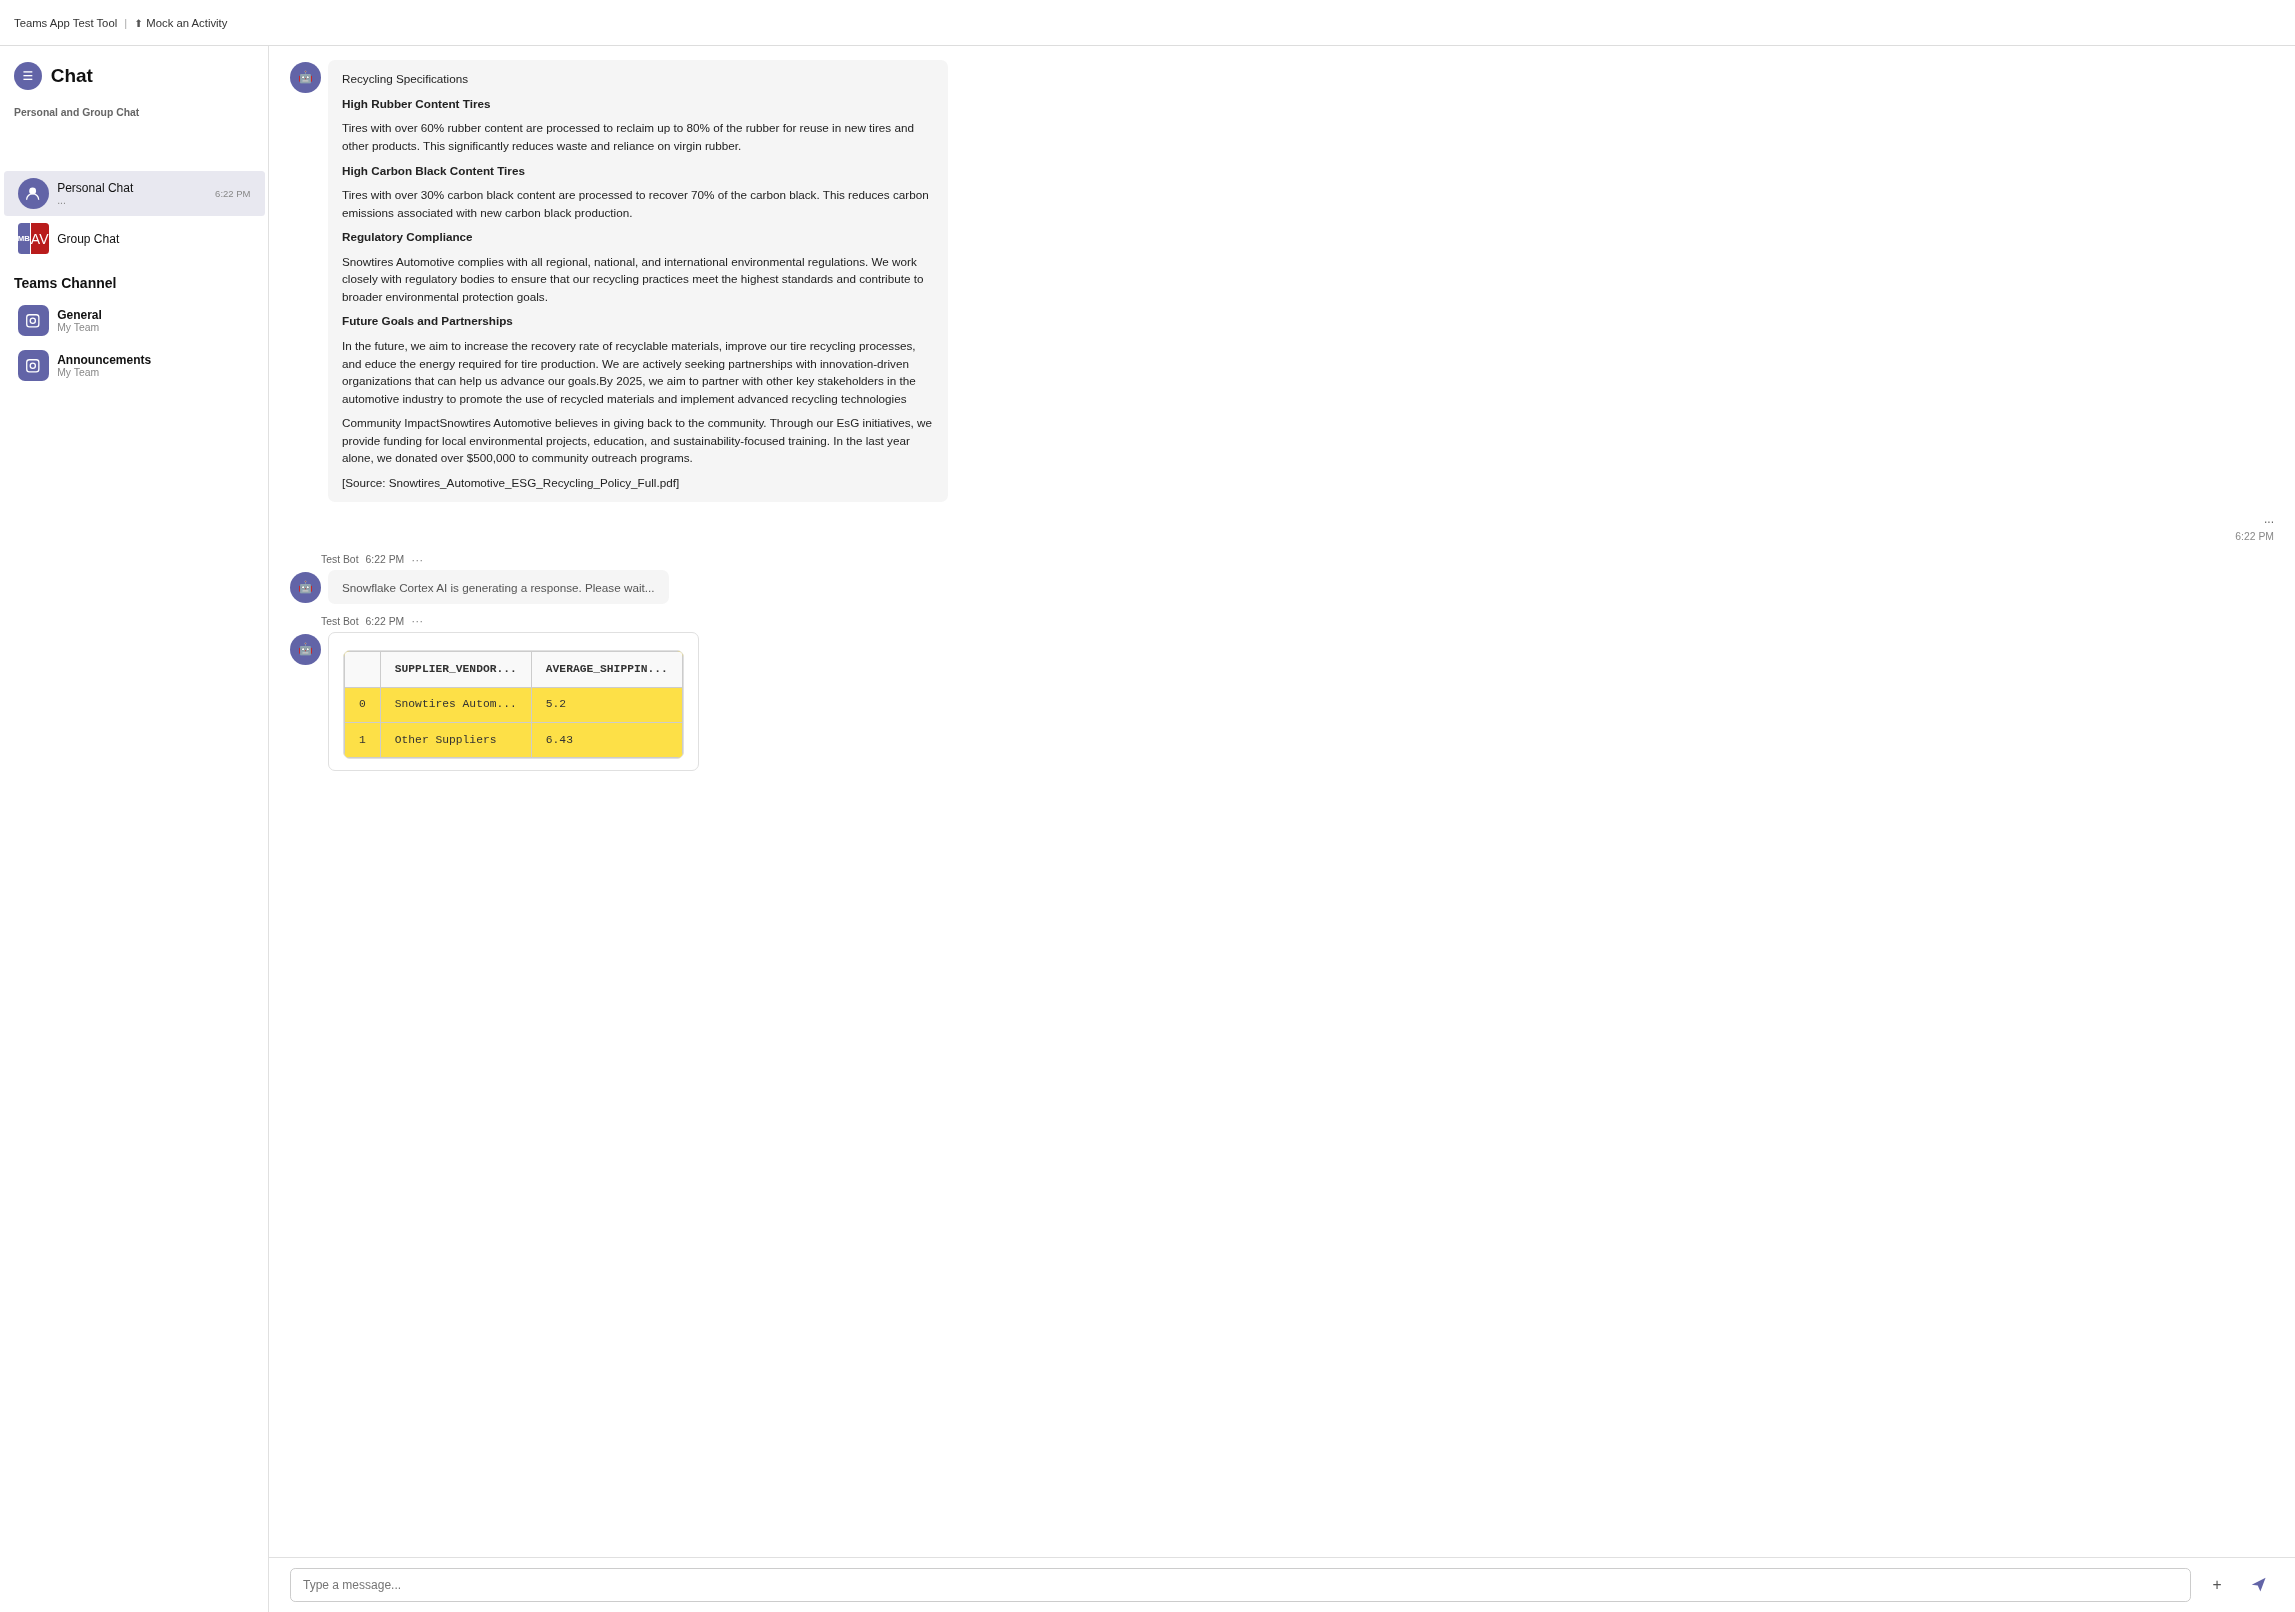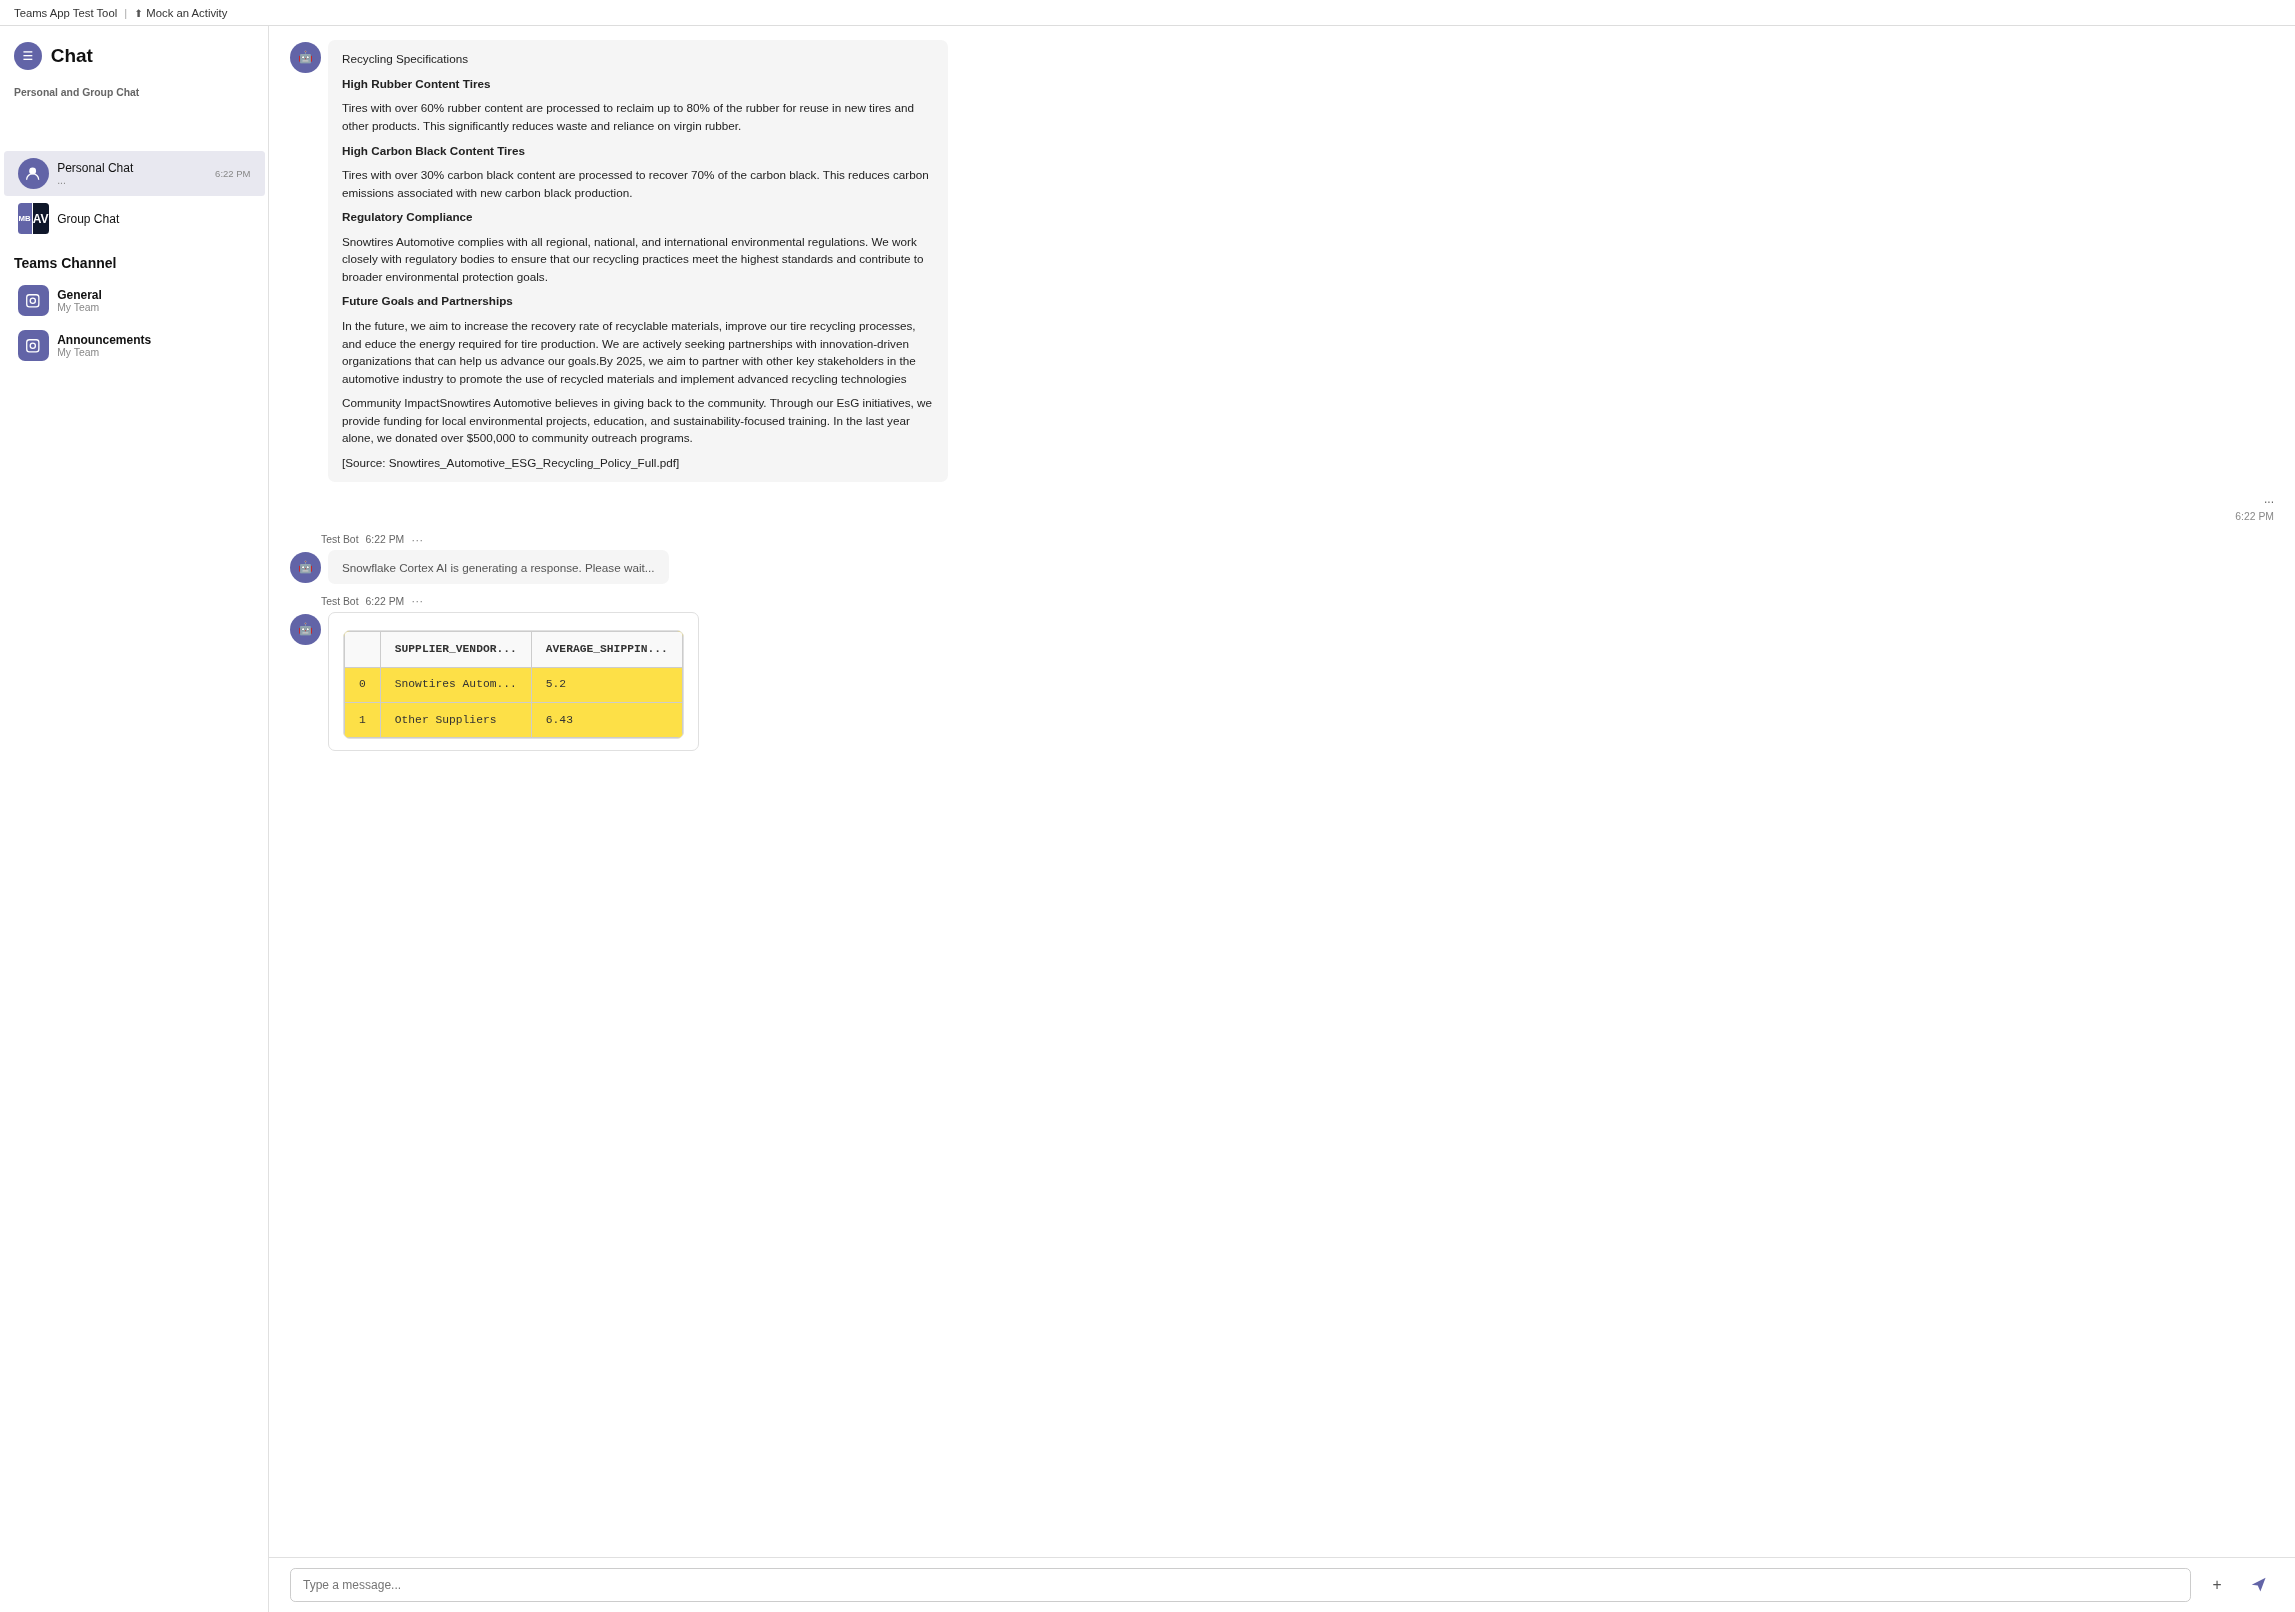--- a/index.html
+++ b/index.html
@@ -2,21 +2,21 @@
 <html style="font-size:14px"><head>
   <meta charset="utf-8">
   <style>
     * { box-sizing: border-box; margin: 0; padding: 0; }
     body { font-family: -apple-system, BlinkMacSystemFont, 'Segoe UI', sans-serif; background: #f5f5f5; display: flex; flex-direction: column; height: 100vh; overflow: hidden; }
 
     
     .top-bar {
       display: flex; align-items: center;
       background: #fff; border-bottom: 0.9px solid #ddd;
-      padding: 0 14px; height: 26px; flex-shrink: 0;
+      padding: 0 14px; height: 46px; flex-shrink: 0;
     }
     .top-bar-title { font-size: 11.3px; color: #333; font-weight: 500; }
     .top-bar-sep { margin: 0 7px; color: #aaa; font-size: 11.3px; }
     .top-bar-mock { font-size: 11.3px; color: #333; display: flex; align-items: center; gap: 3.5px; }
     .pin-icon { font-size: 10.4px; color: #555; }
 
     
     .main-layout { display: flex; flex: 1; overflow: hidden; }
 
     
@@ -57,22 +57,22 @@
     .chat-avatar.group {
       background: transparent; display: grid; grid-template-columns: 1fr 1fr;
       gap: 0.9px; overflow: hidden; border-radius: 3.5px;
     }
     .chat-avatar.group .av1 {
       background: #6264a7; display: flex; align-items: center; justify-content: center;
       color: #fff; font-size: 7.8px; font-weight: 600; grid-column: 1 / 2; grid-row: 1 / 2;
       width: 100%; height: 100%;
     }
     .chat-avatar.group .av2 {
-      background: #0f172a; display: flex; align-items: center; justify-content: center;
-      color: #fff; font-size: 12px; font-weight: 700;
+      background: #b91c1c; display: flex; align-items: center; justify-content: center;
+      color: #fff; font-size: 14px; font-weight: 400;
       width: 100%; height: 100%;
     }
 
     .chat-info { flex: 1; min-width: 0; }
     .chat-name { font-size: 12px; font-weight: 500; color: #111; white-space: nowrap; overflow: hidden; text-overflow: ellipsis; }
     .chat-preview { font-size: 10.4px; color: #888; white-space: nowrap; overflow: hidden; text-overflow: ellipsis; }
     .chat-time { font-size: 9.5px; color: #888; flex-shrink: 0; }
 
     .teams-channel-header {
       font-size: 14px; font-weight: 700; color: #111;

